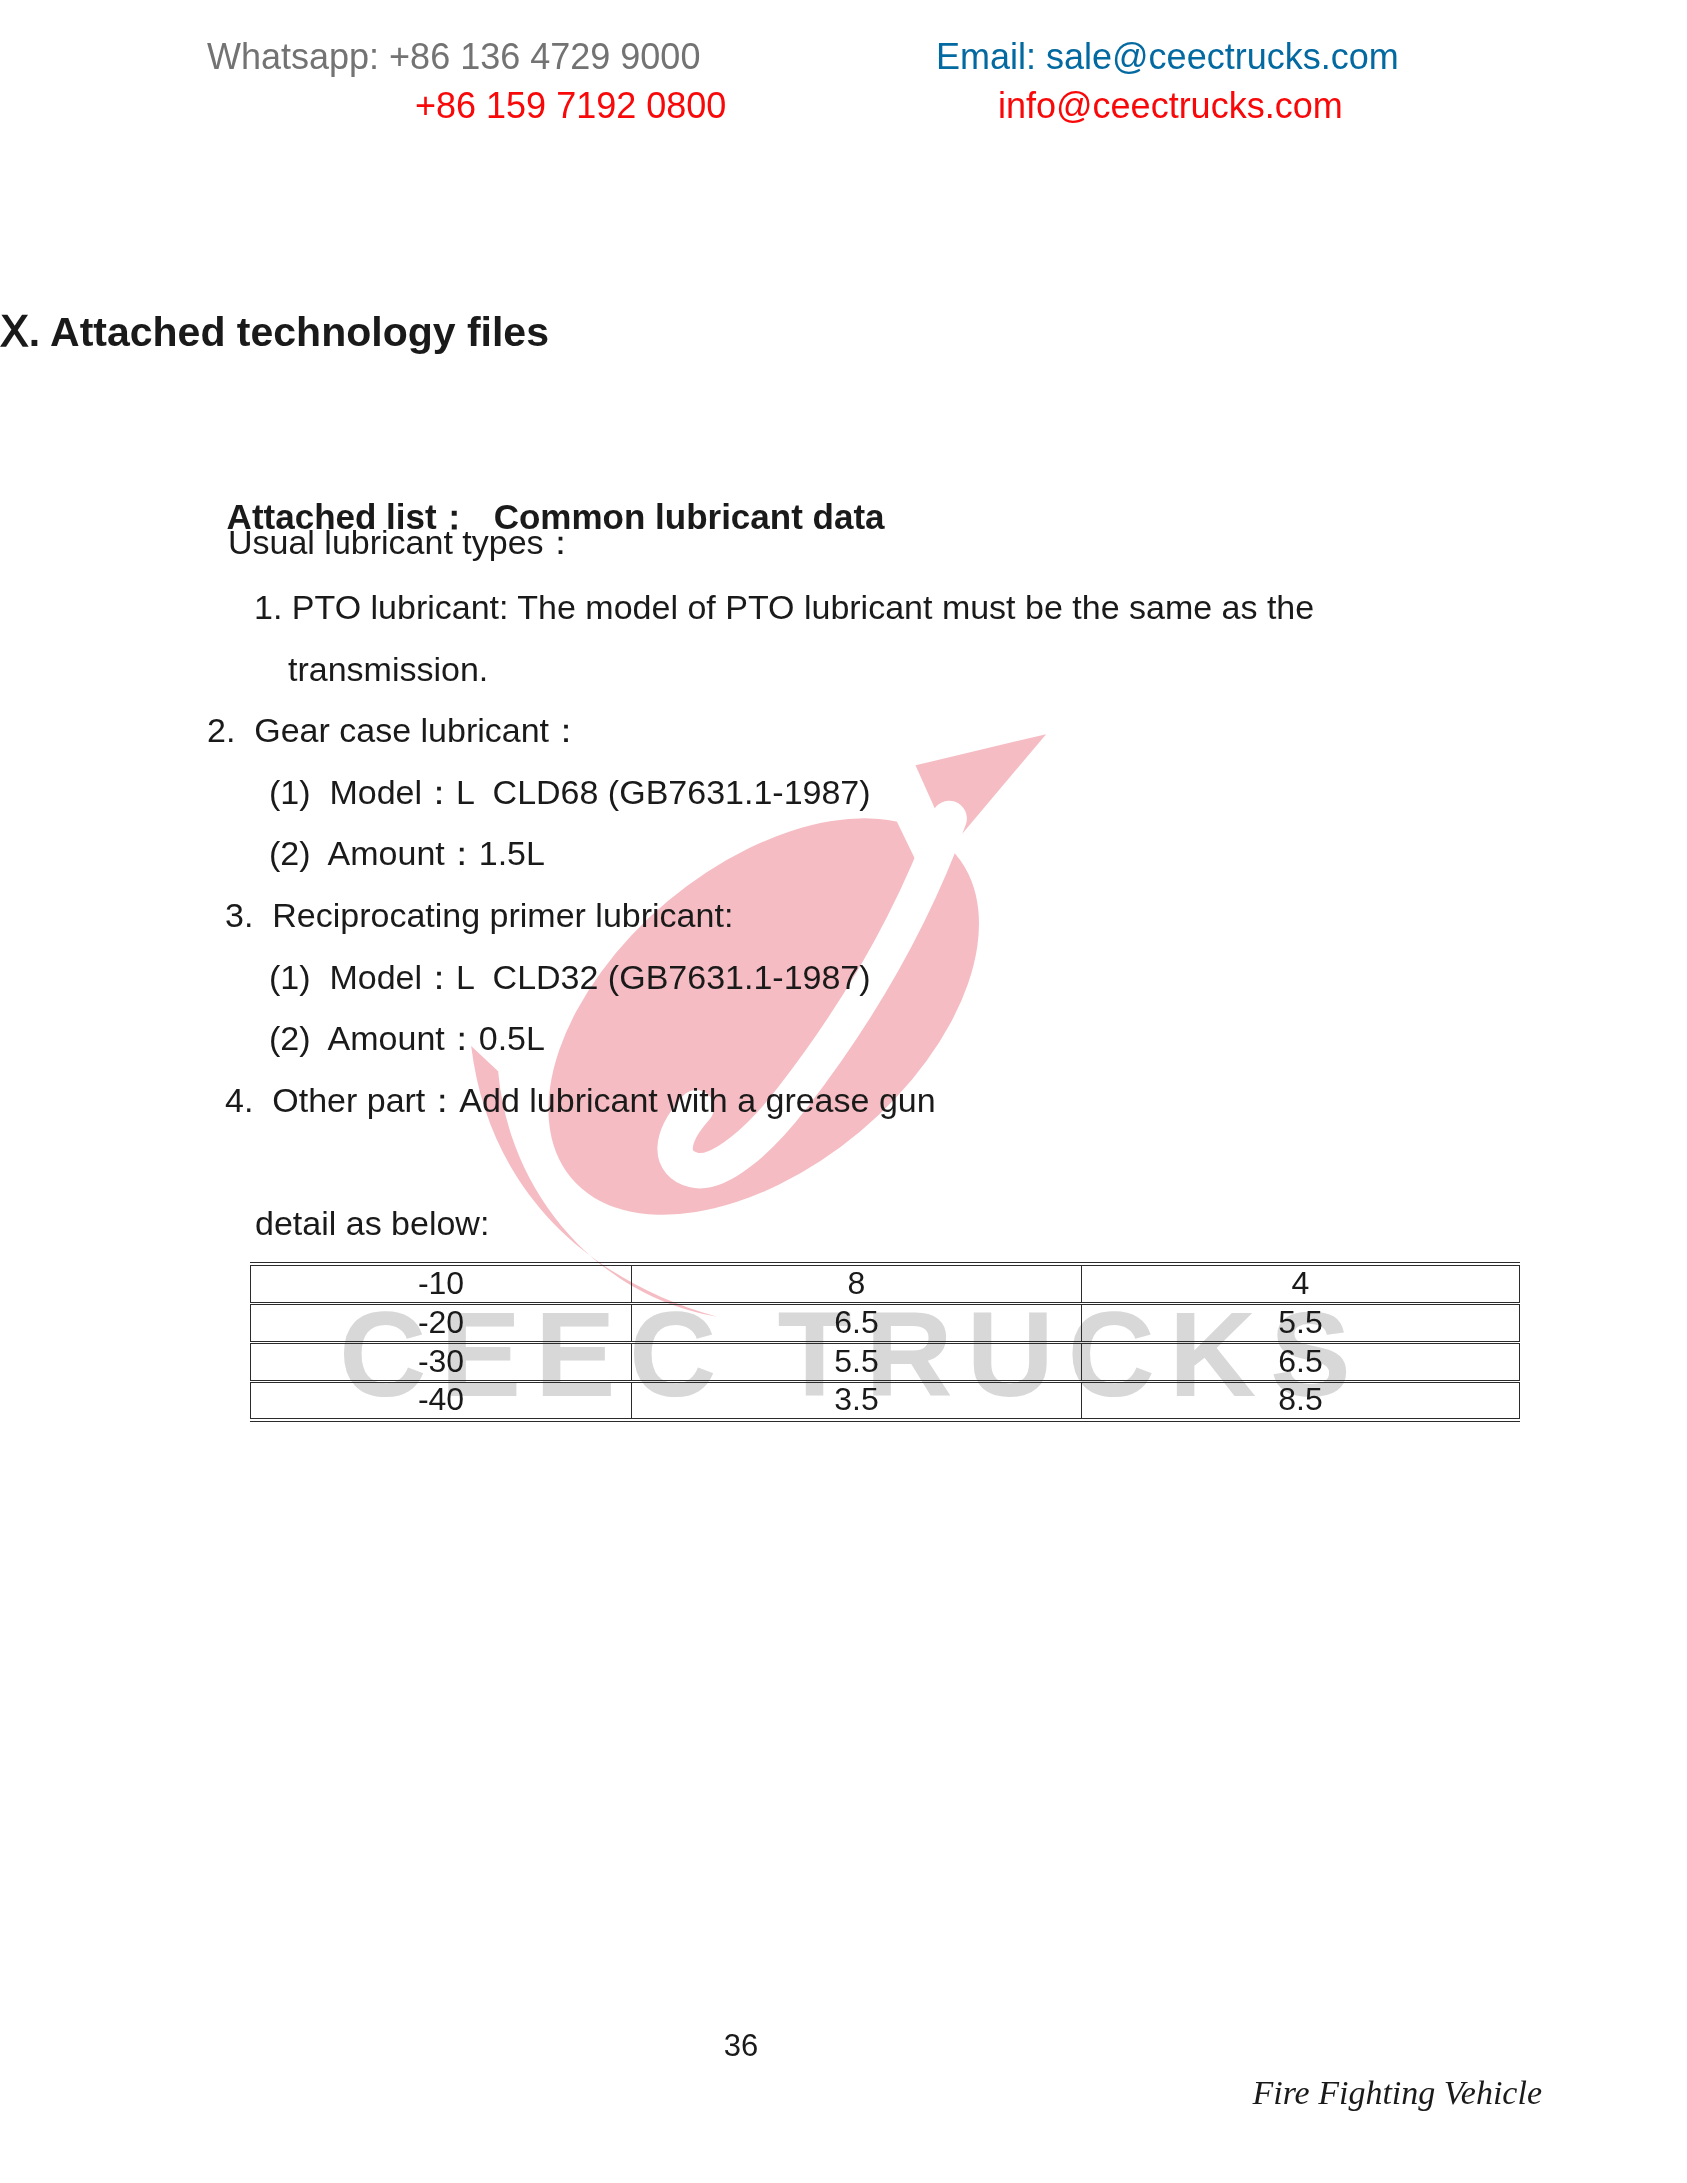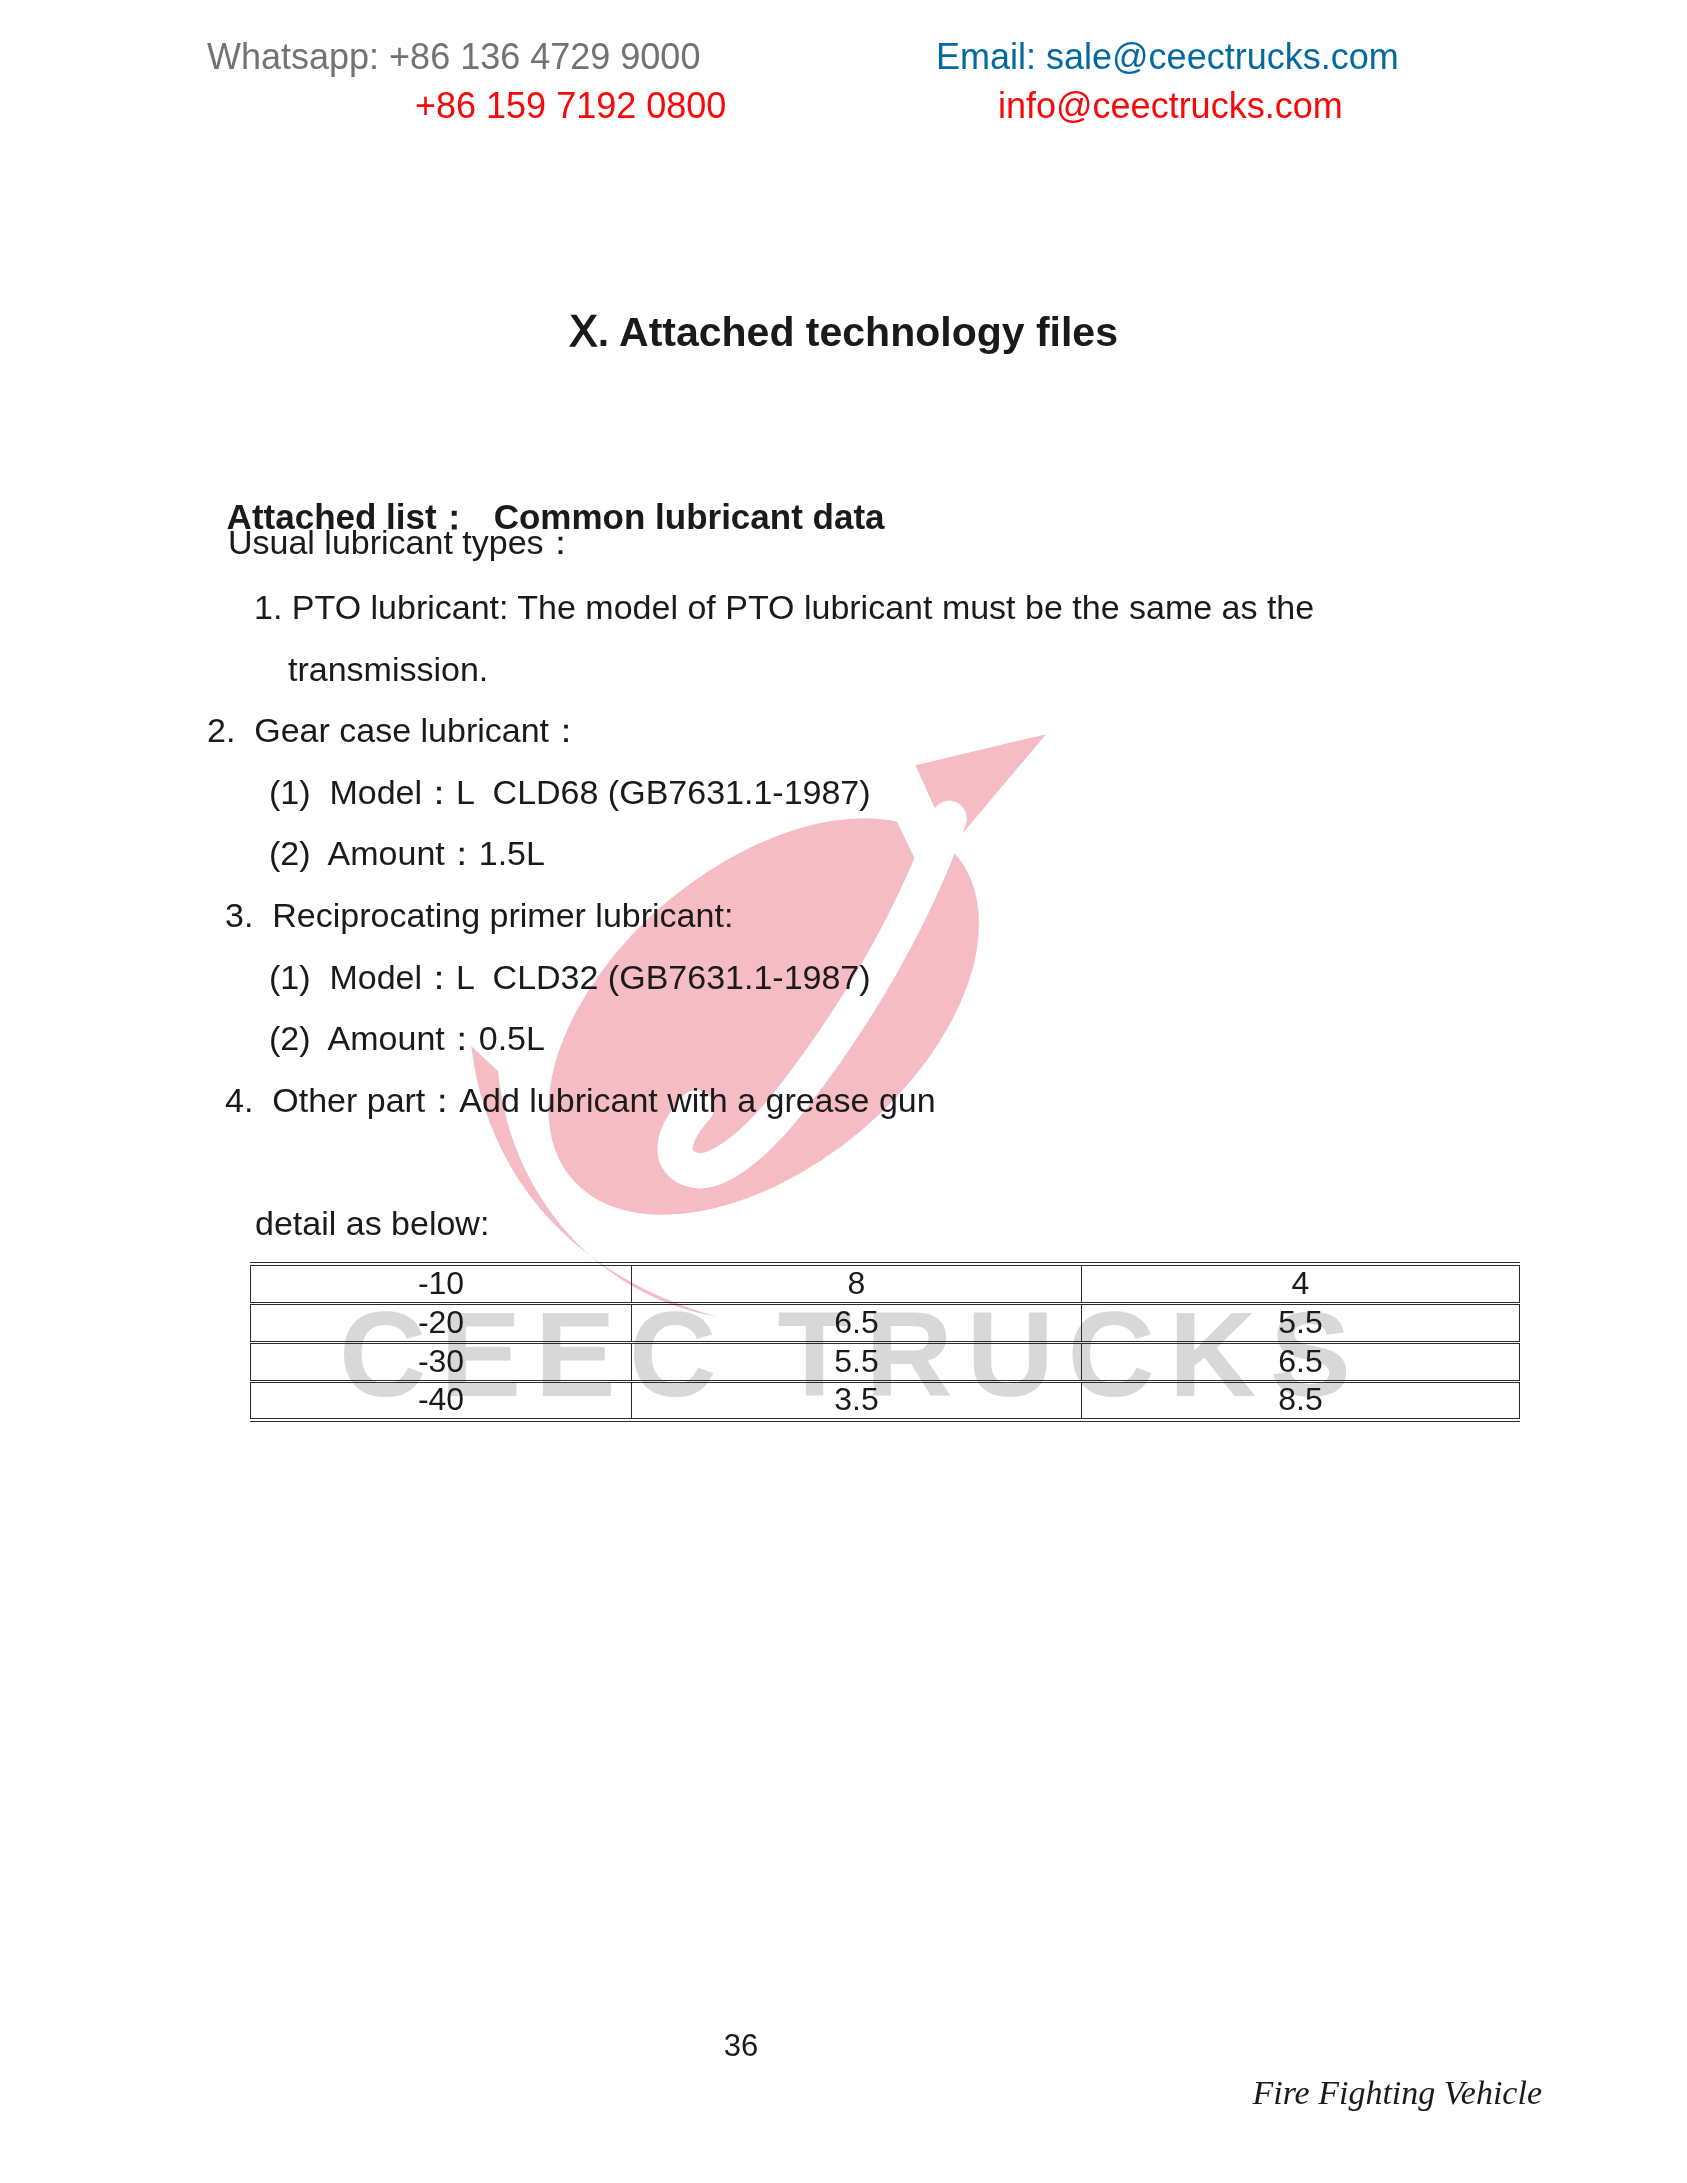--- a/index.html
+++ b/index.html
@@ -18,21 +18,21 @@
     font-size:36px;
     line-height:1.1;
     white-space:pre;
     z-index:2;
   }
   
   .doc-title{
     position:absolute;
     left:0; top:307px;
     width:1687px;
-    text-align:center;
+    text-align:left;
     font-size:41px;
     font-weight:bold;
     z-index:2;
   }
   .doc-title .numeral{
     font-family:"Liberation Serif", serif;
     font-weight:bold;
     font-size:42px;
   }
   

